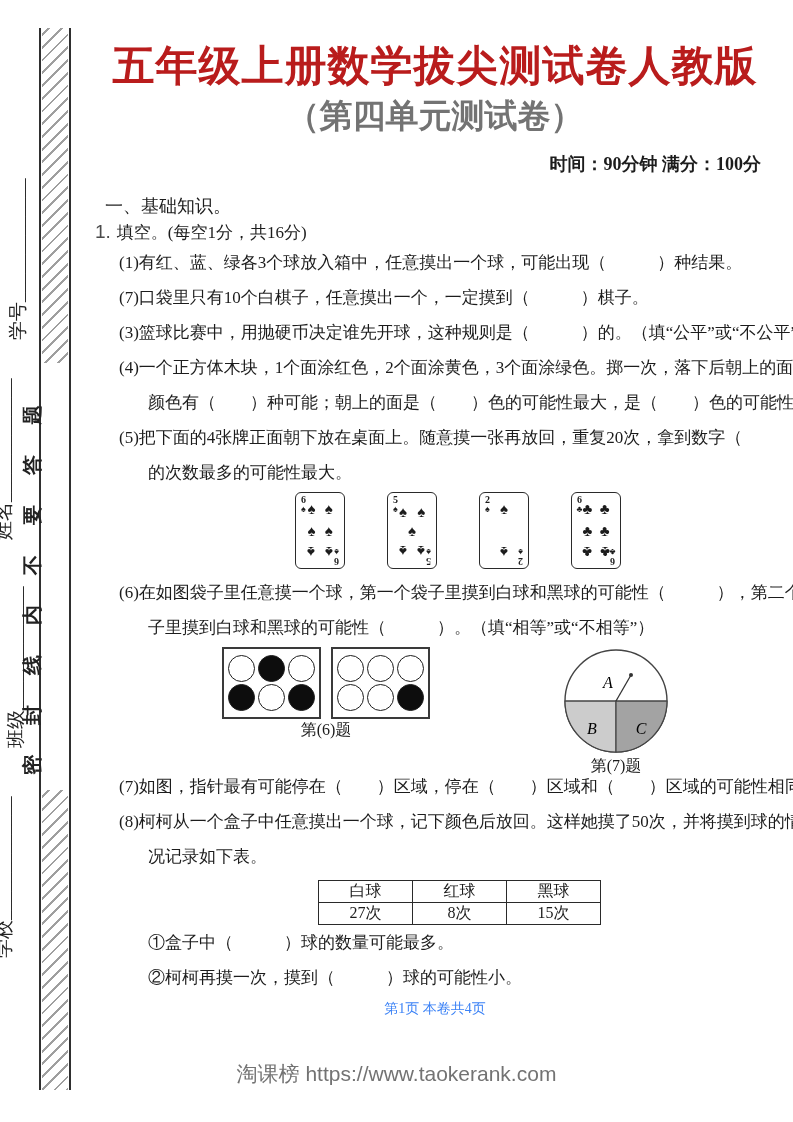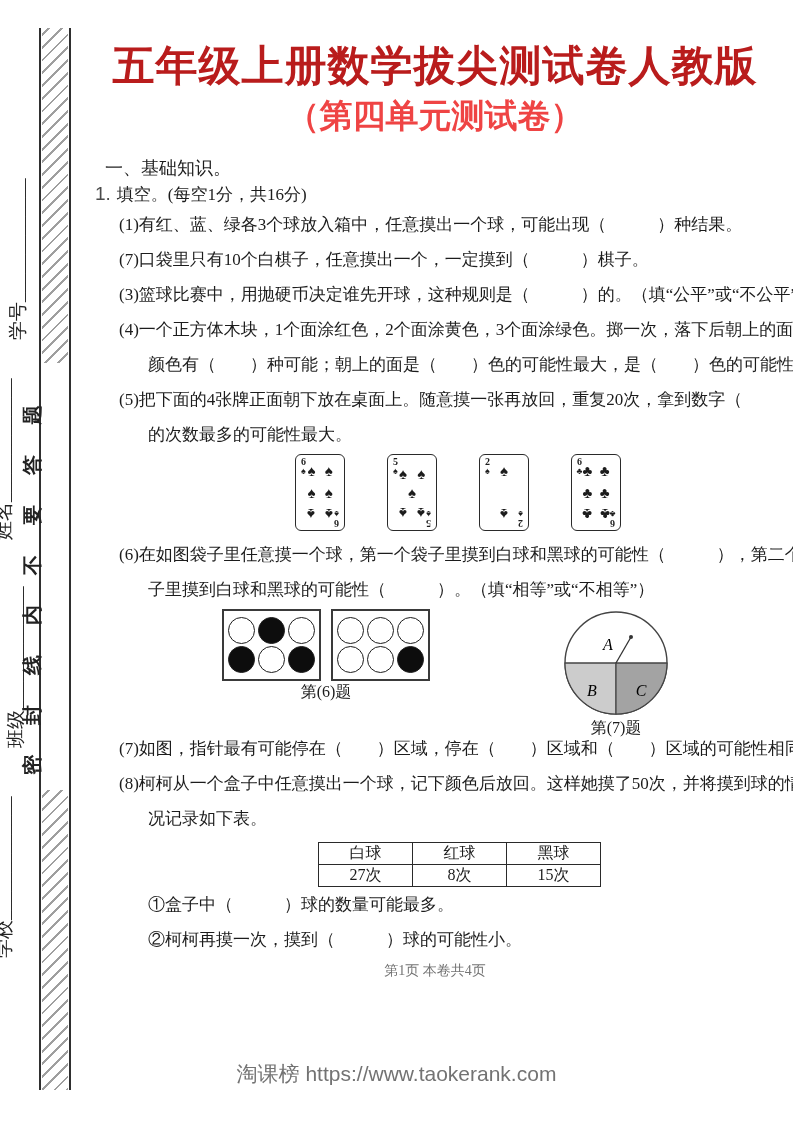--- a/index.html
+++ b/index.html
@@ -21,21 +21,21 @@
   .f-sid { left:30px; top:316px; }
   .f-name { left:16px; top:516px; }
   .f-class { left:28px; top:724px; }
   .f-school { left:16px; top:934px; }
 
   
   .content { position:absolute; left:95px; top:0; width:680px; }
   .title { margin-top:40px; text-align:center; font-family:"Liberation Sans", sans-serif;
     font-weight:bold; font-size:42px; line-height:52px; letter-spacing:1px; color:#b91c1c; }
   .subtitle { margin-top:2px; text-align:center; font-family:"Liberation Sans", sans-serif;
-    font-weight:bold; font-size:33px; line-height:44px; color:#ef4444; }
+    font-weight:bold; font-size:33px; line-height:44px; color:#737373; }
   .meta { margin-top:14px; text-align:right; padding-right:14px; font-size:18px; line-height:24px; font-weight:bold; }
   .section-h { margin-top:18px; font-size:18px; line-height:25px; font-weight:normal;margin-left:10px; }
   .q1head { margin-top:0; font-size:17px; line-height:25px; }
   .q1num { font-family:"Liberation Sans", sans-serif; font-size:19px; color:#4a4a4a; margin-right:6px; }
   .qline { font-size:17px; line-height:35px; padding-left:24px; white-space:nowrap; }
   .qline.cont, .qline.sub { padding-left:53px; }
 
   
   .cards-row { display:flex; gap:42px; margin:2px 0 4px 200px; height:79px; }
   .card { position:relative; width:50px; height:77px; border:1.5px solid #2a2a2a;
@@ -61,21 +61,21 @@
   .bag-labels span { width:99px; text-align:center; font-size:16px; line-height:21px; }
   .caption { text-align:center; font-size:16px; line-height:21px; }
   .spinner-group { margin-left:126px; width:120px; text-align:center; }
   .spinner-group svg { display:block; margin:0 auto; }
 
   
   .rec-table { border-collapse:collapse; margin:6px 0 0 223px; }
   .rec-table td { border:1.5px solid #2a2a2a; width:94px; height:20px;
     text-align:center; font-size:16px; }
 
-  .footer { margin-top:4px; text-align:center; font-size:14px; line-height:20px; color:#737373; }
+  .footer { margin-top:4px; text-align:center; font-size:14px; line-height:20px; color:#3b82f6; }
   .watermark { position:absolute; left:0; right:0; top:1060px; text-align:center;
     font-family:"Liberation Sans", sans-serif; font-size:21px; color:#737373; }
 </style>
 </head>
 <body>
 
 <div class="page">
 
   <div class="seal-strip">
     <div class="hatch top"></div>
@@ -83,20 +83,21 @@
   </div>
   <div class="seal-text">密封线内不要答题</div>
   <div class="side-field f-sid">学号_____________</div>
   <div class="side-field f-name">姓名_____________</div>
   <div class="side-field f-class">班级_____________</div>
   <div class="side-field f-school">学校_____________</div>
 
   <div class="content">
     <div class="title">五年级上册数学拔尖测试卷人教版</div>
     <div class="subtitle">（第四单元测试卷）</div>
+    <div class="meta">时间：90分钟  满分：100分</div>
     <div class="section-h">一、基础知识。</div>
     <div class="q1head">
       <span class="q1num">1.</span><span>填空。(每空1分，共16分)</span>
     </div>
 
     <div class="qline">(1)有红、蓝、绿各3个球放入箱中，任意摸出一个球，可能出现（　　　）种结果。</div>
     <div class="qline">(7)口袋里只有10个白棋子，任意摸出一个，一定摸到（　　　）棋子。</div>
     <div class="qline">(3)篮球比赛中，用抛硬币决定谁先开球，这种规则是（　　　）的。（填“公平”或“不公平”）</div>
     <div class="qline">(4)一个正方体木块，1个面涂红色，2个面涂黄色，3个面涂绿色。掷一次，落下后朝上的面的</div>
     <div class="qline cont">颜色有（　　）种可能；朝上的面是（　　）色的可能性最大，是（　　）色的可能性最小。</div>

